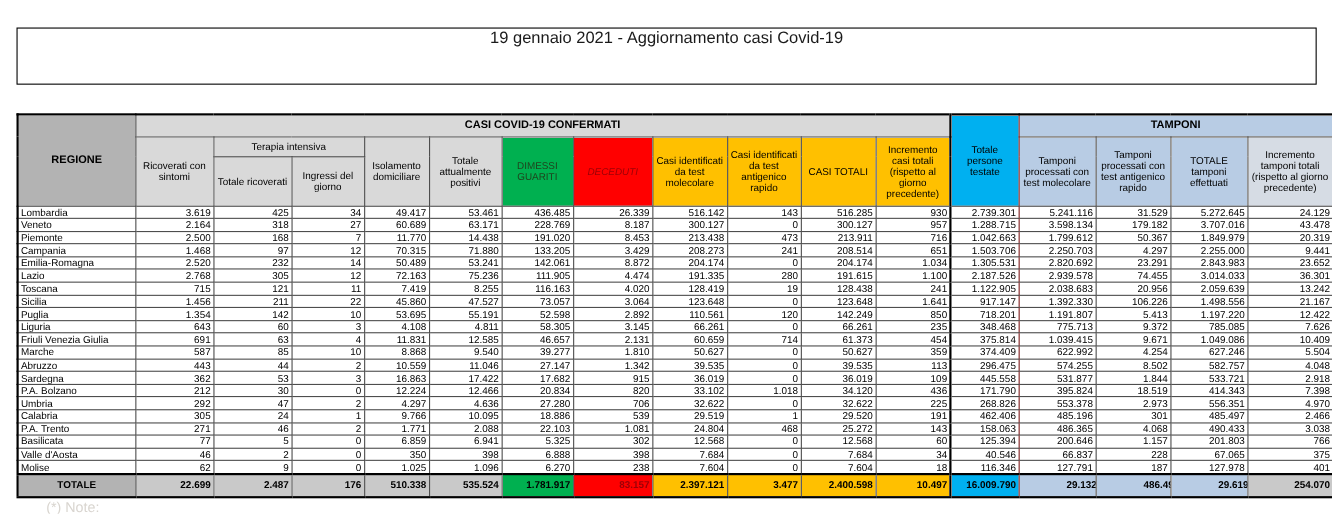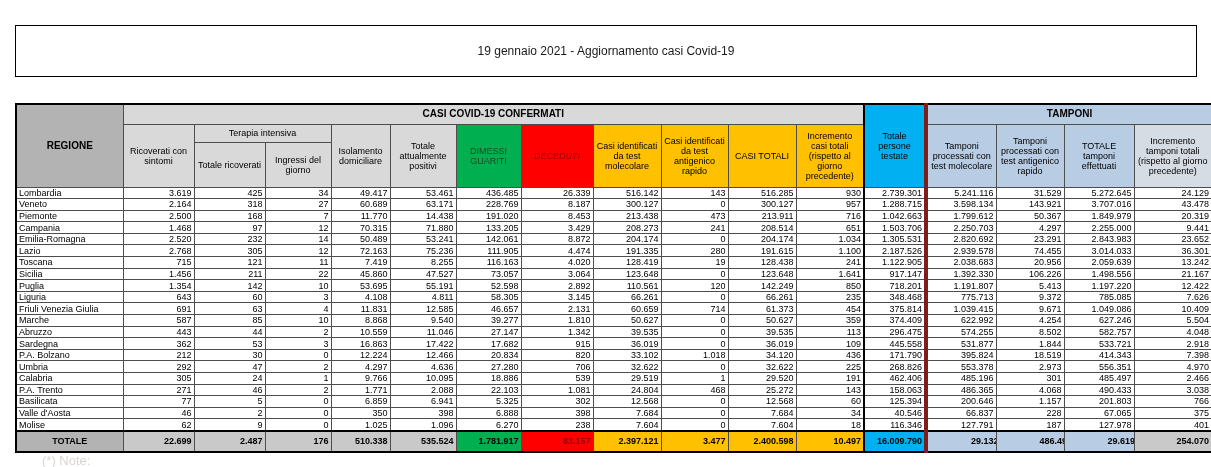--- a/index.html
+++ b/index.html
@@ -7,21 +7,21 @@
     --blue:#b8cce4; --bluelight:#d6dce4; --graydark:#b3b3b3; --gray:#d9d9d9; --graytotal:#c9c9c9;
   }
   html,body{margin:0;padding:0;}
   body{
     width:1211px;height:467px;background:#ffffff;position:relative;overflow:hidden;
     font-family:"Liberation Sans",sans-serif;color:#000;
   }
   .title-box{
     position:absolute;left:15px;top:25px;width:1180px;height:50px;
     border:1px solid #000;display:flex;flex-direction:row;justify-content:space-evenly;
-    align-items:center;font-size:12px;color:#1a1a1a;text-align:center;
+    font-size:15px;color:#1a1a1a;text-align:center;
   }
   table.covid{
     position:absolute;left:15px;top:103px;width:1196px;
     border-collapse:collapse;table-layout:fixed;
     border:2px solid #000;
   }
   th,td{
     border:1px solid #4d4d4d;overflow:hidden;
   }
   thead th{
@@ -39,21 +39,21 @@
   .h-yellow{background:var(--yellow);}
   .h-cyan{background:var(--cyan);}
   .h-blue{background:var(--blue);margin-top:48px;}
   .h-bluelight{background:var(--bluelight);}
   tbody td{
     font-size:9px;line-height:10px;height:10.6px;padding:0 2px;
     text-align:right;white-space:nowrap;background:#fff;
   }
   tbody td.region{text-align:left;}
   .sep-l{border-left:2px solid #000;}
-  .sep-r{border-right:4px solid #7f1d1d;}
+  .sep-r{border-right:1px solid #7f1d1d;}
   tr.total td{
     font-weight:bold;height:19px;line-height:18px;border-top:2px solid #000;border-bottom:2px solid #000;
   }
   .t-label{background:var(--graydark) !important;text-align:center !important;}
   .t-gray{background:var(--graytotal) !important;}
   .t-green{background:var(--green) !important;}
   .t-red{background:var(--red) !important;color:#9c0006;}
   .t-yellow{background:var(--yellow) !important;}
   .t-cyan{background:var(--cyan) !important;}
   .t-blue{background:var(--blue) !important;padding-left:43px;}
@@ -145,21 +145,21 @@
         <td>60.689</td>
         <td>63.171</td>
         <td>228.769</td>
         <td>8.187</td>
         <td>300.127</td>
         <td>0</td>
         <td>300.127</td>
         <td>957</td>
         <td class="sep-l sep-r">1.288.715</td>
         <td>3.598.134</td>
-        <td>143.921</td>
+        <td>179.182</td>
         <td>3.707.016</td>
         <td>43.478</td>
       </tr>
       <tr>
         <td class="region">Piemonte</td>
         <td>2.500</td>
         <td>168</td>
         <td>7</td>
         <td>11.770</td>
         <td>14.438</td>

